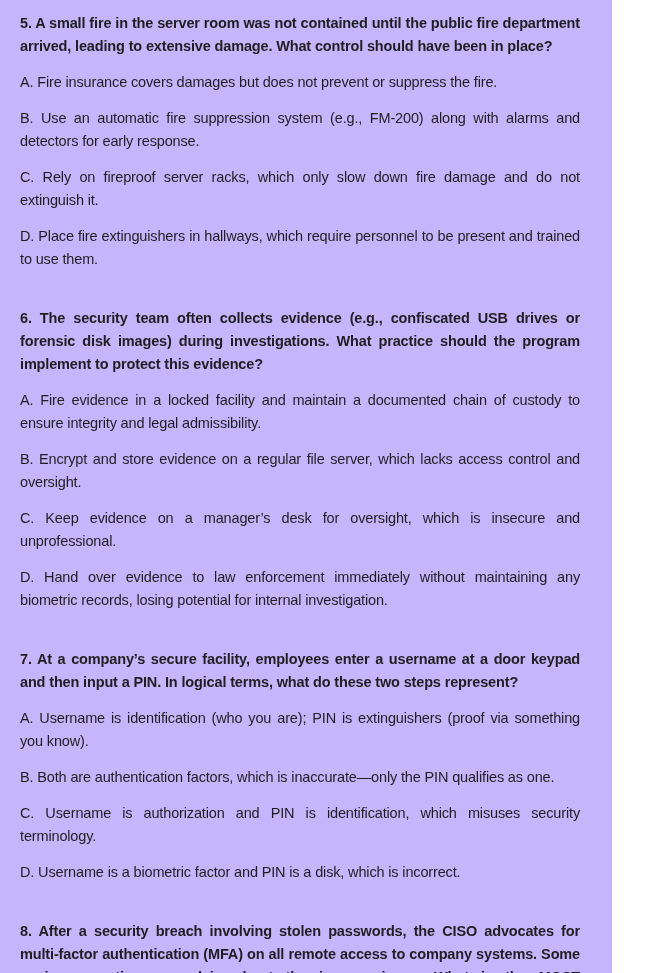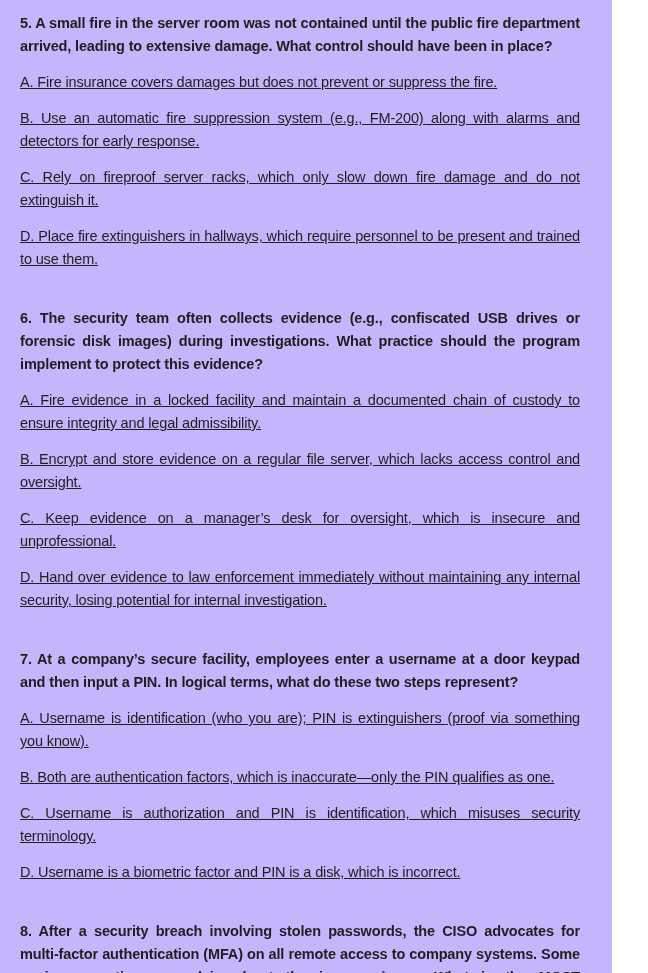--- a/index.html
+++ b/index.html
@@ -33,42 +33,41 @@
     line-height: 23px;
     letter-spacing: -0.15px;
     text-align: justify;
     hyphens: none;
   }
   p.question {
     font-weight: 700;
   }
   p.option {
     font-weight: 400;
-    text-decoration: underline;
   }
 </style>
 </head>
 <body>
 
 <div class="page">
 
   <section class="question-block">
     <p class="question">5. A small fire in the server room was not contained until the public fire department arrived, leading to extensive damage. What control should have been in place?</p>
     <p class="option">A. Fire insurance covers damages but does not prevent or suppress the fire.</p>
     <p class="option">B. Use an automatic fire suppression system (e.g., FM-200) along with alarms and detectors for early response.</p>
     <p class="option">C. Rely on fireproof server racks, which only slow down fire damage and do not extinguish it.</p>
     <p class="option">D. Place fire extinguishers in hallways, which require personnel to be present and trained to use them.</p>
   </section>
 
   <section class="question-block">
     <p class="question">6. The security team often collects evidence (e.g., confiscated USB drives or forensic disk images) during investigations. What practice should the program implement to protect this evidence?</p>
     <p class="option">A. Fire evidence in a locked facility and maintain a documented chain of custody to ensure integrity and legal admissibility.</p>
     <p class="option">B. Encrypt and store evidence on a regular file server, which lacks access control and oversight.</p>
     <p class="option">C. Keep evidence on a manager’s desk for oversight, which is insecure and unprofessional.</p>
-    <p class="option">D. Hand over evidence to law enforcement immediately without maintaining any internal security, losing potential for internal investigation.</p>
+    <p class="option">D. Hand over evidence to law enforcement immediately without maintaining any biometric records, losing potential for internal investigation.</p>
   </section>
 
   <section class="question-block">
     <p class="question">7. At a company’s secure facility, employees enter a username at a door keypad and then input a PIN. In logical terms, what do these two steps represent?</p>
     <p class="option">A. Username is identification (who you are); PIN is extinguishers (proof via something you know).</p>
     <p class="option">B. Both are authentication factors, which is inaccurate—only the PIN qualifies as one.</p>
     <p class="option">C. Username is authorization and PIN is identification, which misuses security terminology.</p>
     <p class="option">D. Username is a biometric factor and PIN is a disk, which is incorrect.</p>
   </section>
 

